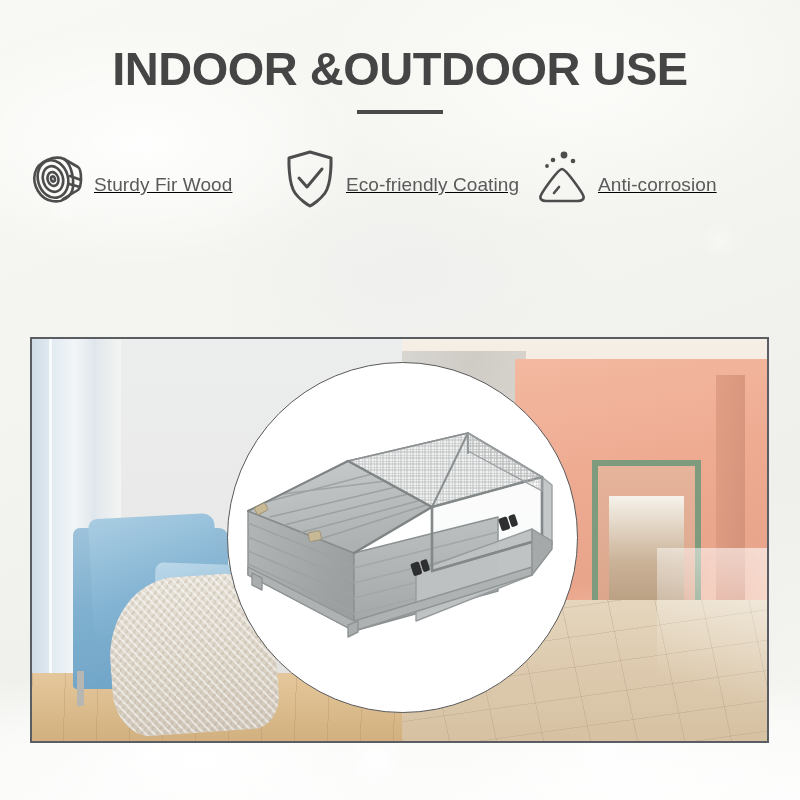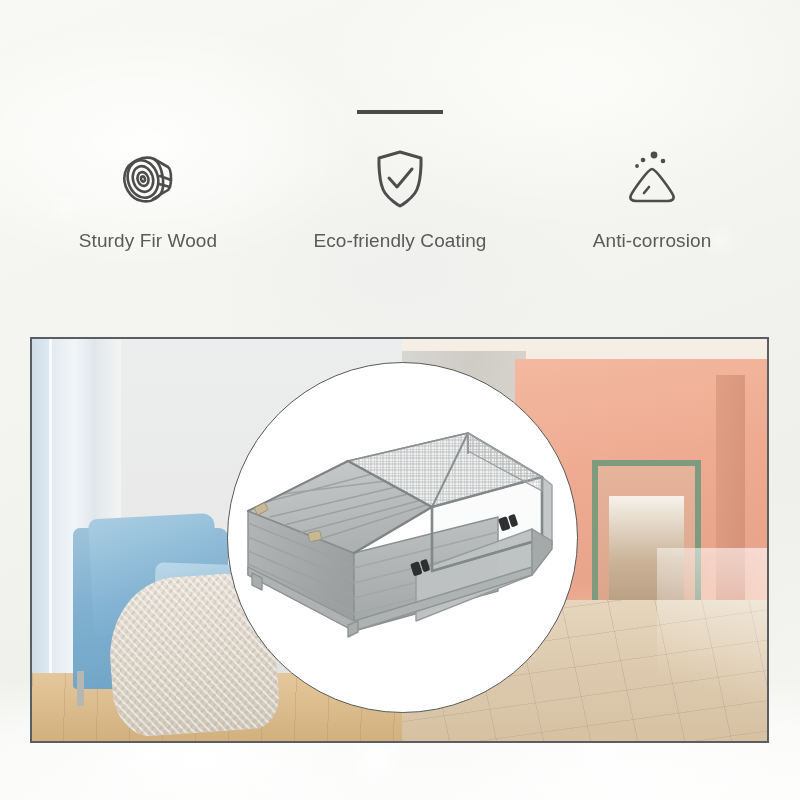--- a/index.html
+++ b/index.html
@@ -90,22 +90,23 @@
     position: absolute;
     top: 140px;
     left: 22px;
     right: 22px;
     display: flex;
     z-index: 4;
   }
   .feature {
     flex: 1 1 0;
     display: flex;
-    flex-direction: column;
+    flex-direction: row;
     align-items: center;
+    text-decoration: underline;
   }
   .feature-icon {
     height: 78px;
     display: flex;
     align-items: center;
     justify-content: center;
   }
   .feature-icon svg { display: block; }
   .feature-label {
     margin-top: 12px;
@@ -320,20 +321,21 @@
 </style>
 </head>
 <body>
 
 <div id="page">
 
   <div class="bg-layer"></div>
   <div class="bg-noise"></div>
   <div class="bg-bottom"></div>
 
+  <div class="headline">INDOOR &amp;OUTDOOR USE</div>
   <div class="headline-rule"></div>
 
   <div class="features">
 
     <div class="feature">
       <div class="feature-icon">
         <svg width="72" height="72" viewBox="0 0 72 72" fill="none" stroke="#4d4d4d" stroke-width="2.6" stroke-linecap="round" stroke-linejoin="round">
           <path d="M42 16 L56 24 C60 27 60 43 56 47 L41 56"></path>
           <path d="M42 16 C33 12 16 18 13 30 C10 42 18 56 30 58 C40 60 50 54 51 44 C52 32 48 20 42 16 Z"></path>
           <ellipse cx="31" cy="36" rx="15" ry="19" transform="rotate(-16 31 36)"></ellipse>

